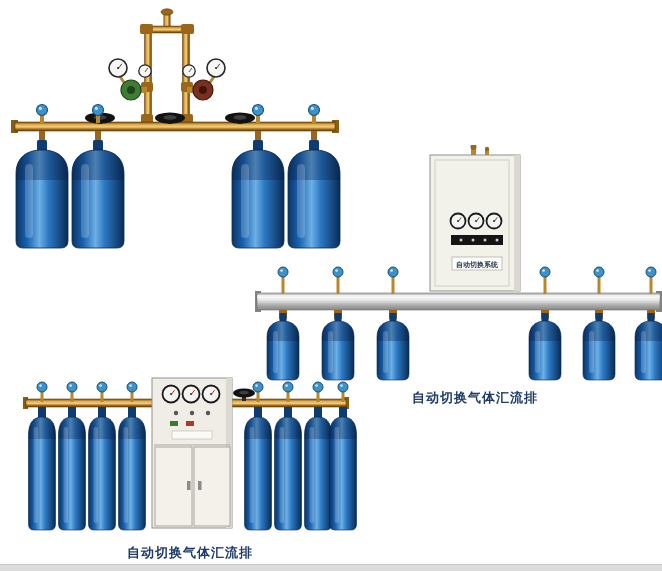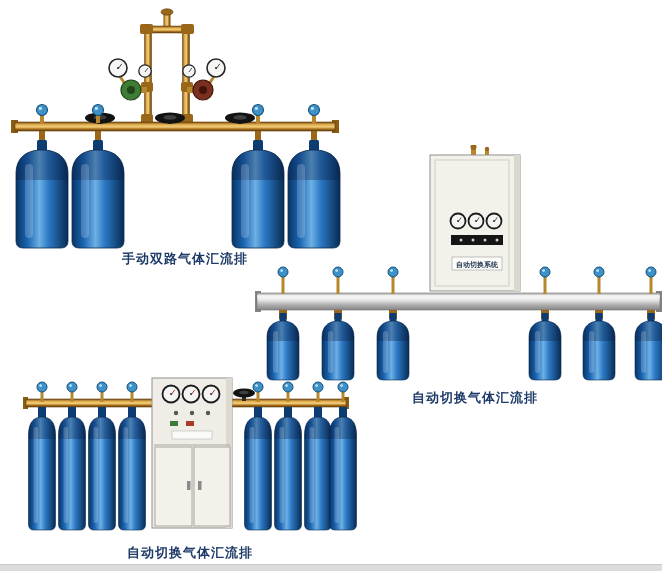--- a/index.html
+++ b/index.html
@@ -136,21 +136,20 @@
         <rect x="306" y="123" width="6" height="10" fill="#9a661a"></rect>
       </g>
 
       <g>
         <use href="#p1-cylsym" transform="translate(37,134)"></use>
         <use href="#p1-cylsym" transform="translate(93,134)"></use>
         <use href="#p1-cylsym" transform="translate(253,134)"></use>
         <use href="#p1-cylsym" transform="translate(309,134)"></use>
       </g>
     </svg>
-    <div class="caption" style="left:30px; top:242px; width:300px;">手动双路气体汇流排</div>
   </div>
 
   <div class="product" style="left:255px; top:145px; width:407px; height:262px;">
     <svg width="407" height="258" viewBox="0 0 407 258">
       <defs>
         <linearGradient id="p2-cg" x1="0" y1="0" x2="1" y2="0">
           <stop offset="0" stop-color="#0a3566"></stop>
             <stop offset="0.22" stop-color="#1a64b2"></stop>
           <stop offset="0.45" stop-color="#6db0e4"></stop>
             <stop offset="0.62" stop-color="#2d7ac6"></stop>

